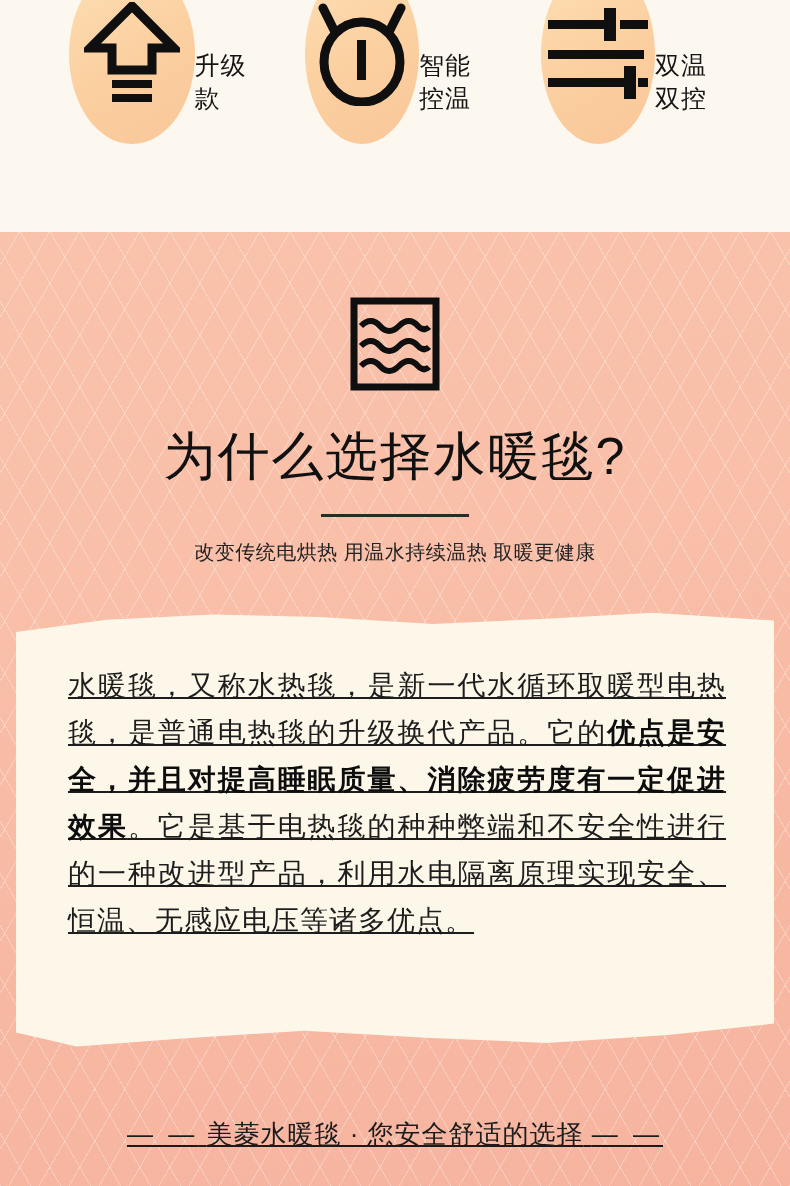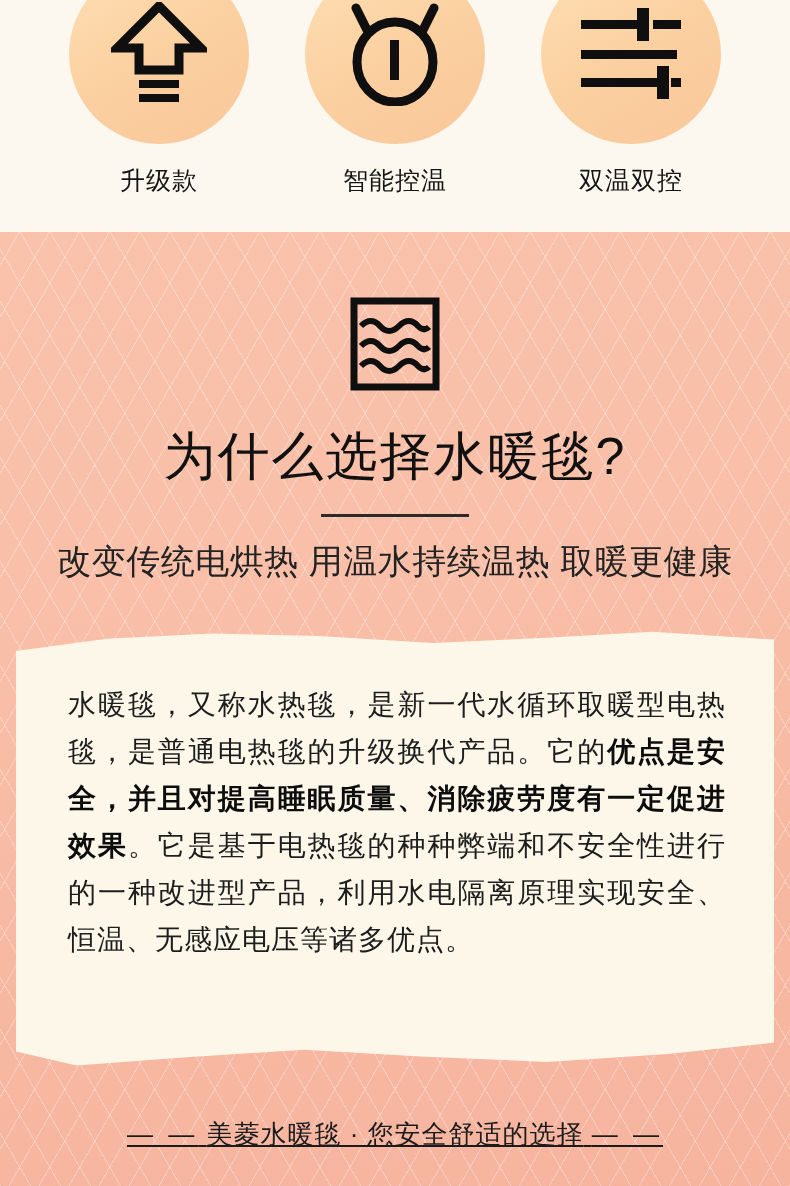--- a/index.html
+++ b/index.html
@@ -27,21 +27,21 @@
   .strip-inner {
     display: flex;
     width: 100%;
     justify-content: center;
     gap: 56px;
     padding-top: 0;
   }
   .feature {
     width: 180px;
     display: flex;
-    flex-direction: column;
+    flex-direction: row;
     align-items: center;
     justify-content: center;
   }
   .feature-circle {
     width: 180px;
     height: 180px;
     border-radius: 50%;
     background: linear-gradient(150deg, #fddfb4 0%, #fbcf9f 55%, #f9c79a 100%);
     display: flex;
     align-items: center;
@@ -86,21 +86,21 @@
 
   .divider-line {
     width: 148px;
     height: 3px;
     background: #2a2a2a;
     margin: 22px auto 0;
   }
 
   .subhead {
     text-align: center;
-    font-size: 34px;
+    font-size: 20px;
     color: #232323;
     margin-top: 22px;
     letter-spacing: 0.5px;
   }
 
   
   .card-wrap {
     position: relative;
     margin: 44px 16px 0 16px;
     height: 440px;
@@ -119,20 +119,21 @@
   .card-text {
     position: absolute;
     left: 52px;
     right: 48px;
     top: 52px;
     font-size: 28px;
     line-height: 47px;
     color: #1d1d1d;
     letter-spacing: 1px;
     text-align: justify;
+    text-decoration: underline;
   }
   .card-text b { font-weight: bold; color: #0d0d0d; }
 
   
   .footer-slogan {
     position: absolute;
     left: 0;
     right: 0;
     bottom: 34px;
     text-align: center;

